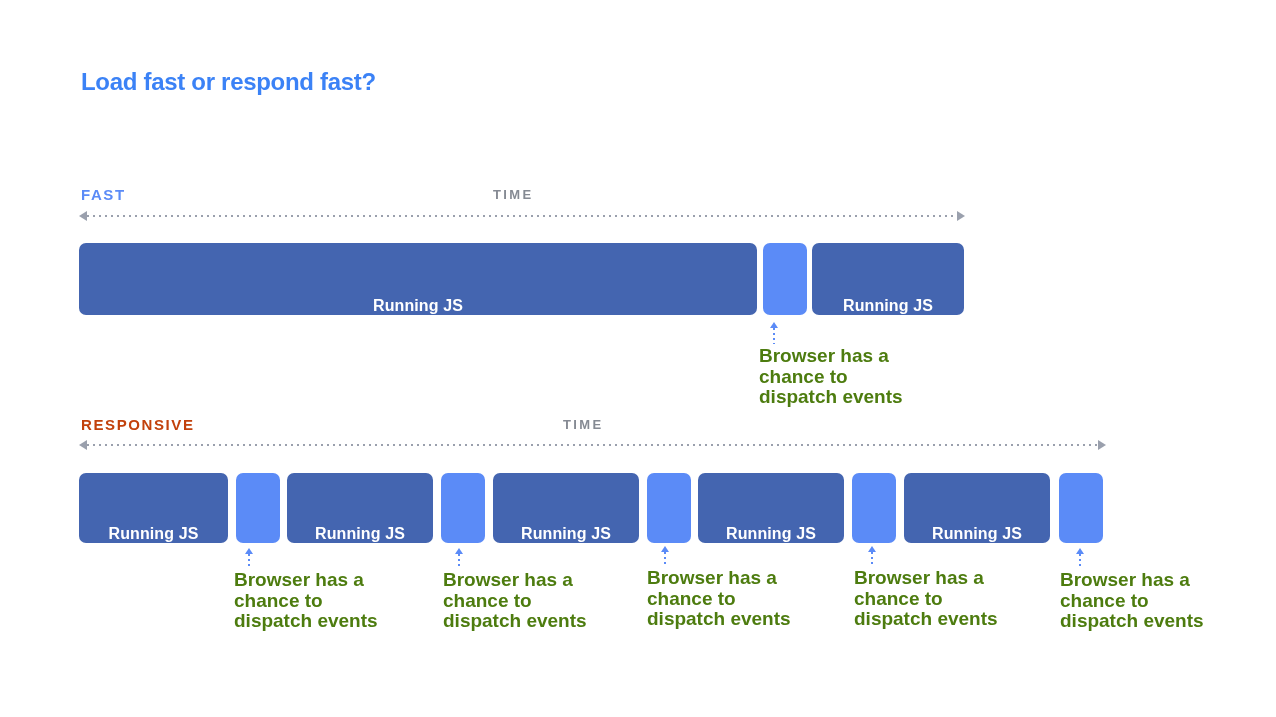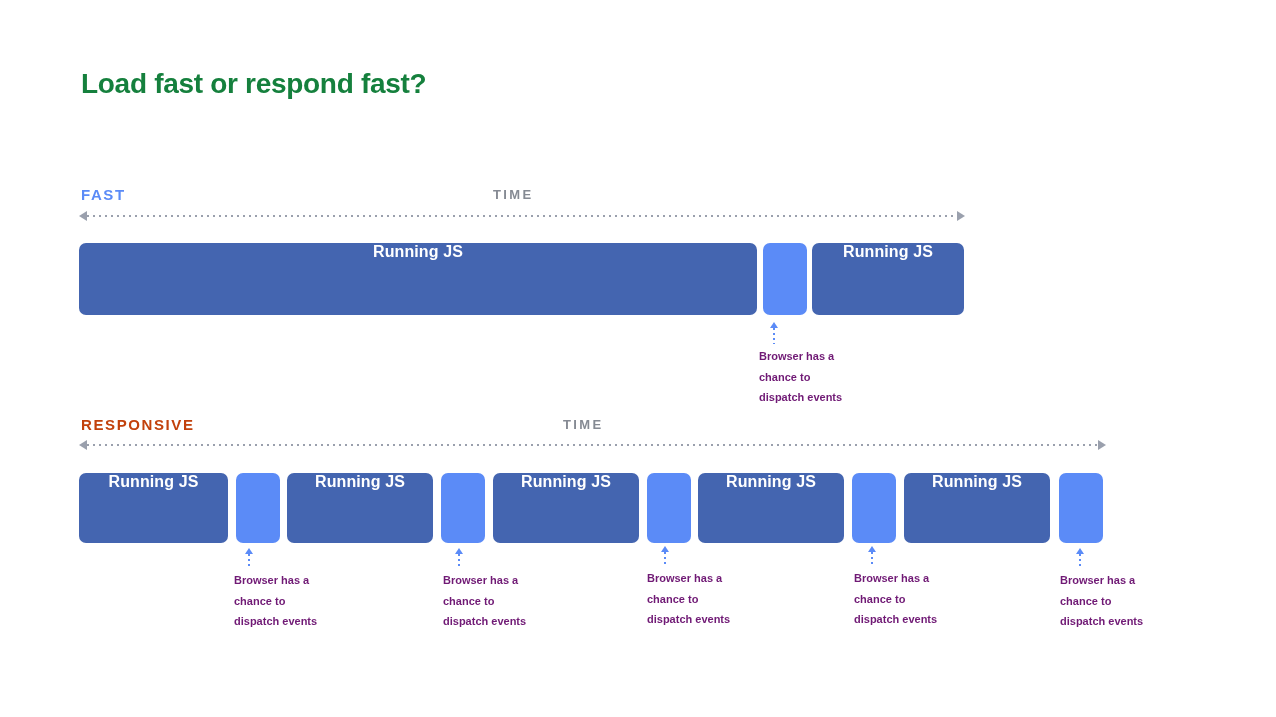--- a/index.html
+++ b/index.html
@@ -14,23 +14,23 @@
     overflow: hidden;
     font-family: "Liberation Sans", sans-serif;
     -webkit-font-smoothing: antialiased;
   }
 
   
   #page-title {
     position: absolute;
     left: 81px;
     top: 68px;
-    font-size: 28px;
-    font-weight: bold;
-    color: #15803d;
+    font-size: 24px;
+    font-weight: bold;
+    color: #3b82f6;
     letter-spacing: -0.3px;
     white-space: nowrap;
   }
 
   
   .section { position: absolute; left: 0; top: 0; }
 
   
   .axis-labels {
     position: absolute;
@@ -78,21 +78,21 @@
   }
   .axis-line .arrow-left  { left: 0;  border-right: 8px solid #9aa0ad; }
   .axis-line .arrow-right { right: 0; border-left: 8px solid #9aa0ad; }
 
   
   .block {
     position: absolute;
     border-radius: 7px;
     box-sizing: border-box;
     display: flex;
-    align-items: flex-start;
+    align-items: flex-end;
     justify-content: center;
   }
   .block.js   { background: #4465b0; }
   .block.gap  { background: #5b8bf7; }
   .block .block-label {
     color: #ffffff;
     font-size: 16px;
     font-weight: bold;
     white-space: nowrap;
     letter-spacing: 0.1px;
@@ -109,24 +109,24 @@
   }
   .annotation .stem-head {
     position: absolute;
     width: 0; height: 0;
     border-left: 4px solid transparent;
     border-right: 4px solid transparent;
     border-bottom: 6px solid #5b8bf7;
   }
   .annotation .atext {
     position: absolute;
-    font-size: 11px;
+    font-size: 19px;
     font-weight: bold;
     line-height: 20.5px;
-    color: #701a75;
+    color: #4d7c0f;
     white-space: pre-line;
   }
 </style>
 </head>
 <body>
 
 <div id="page-title">Load fast or respond fast?</div>
 
 <div class="section">
 

